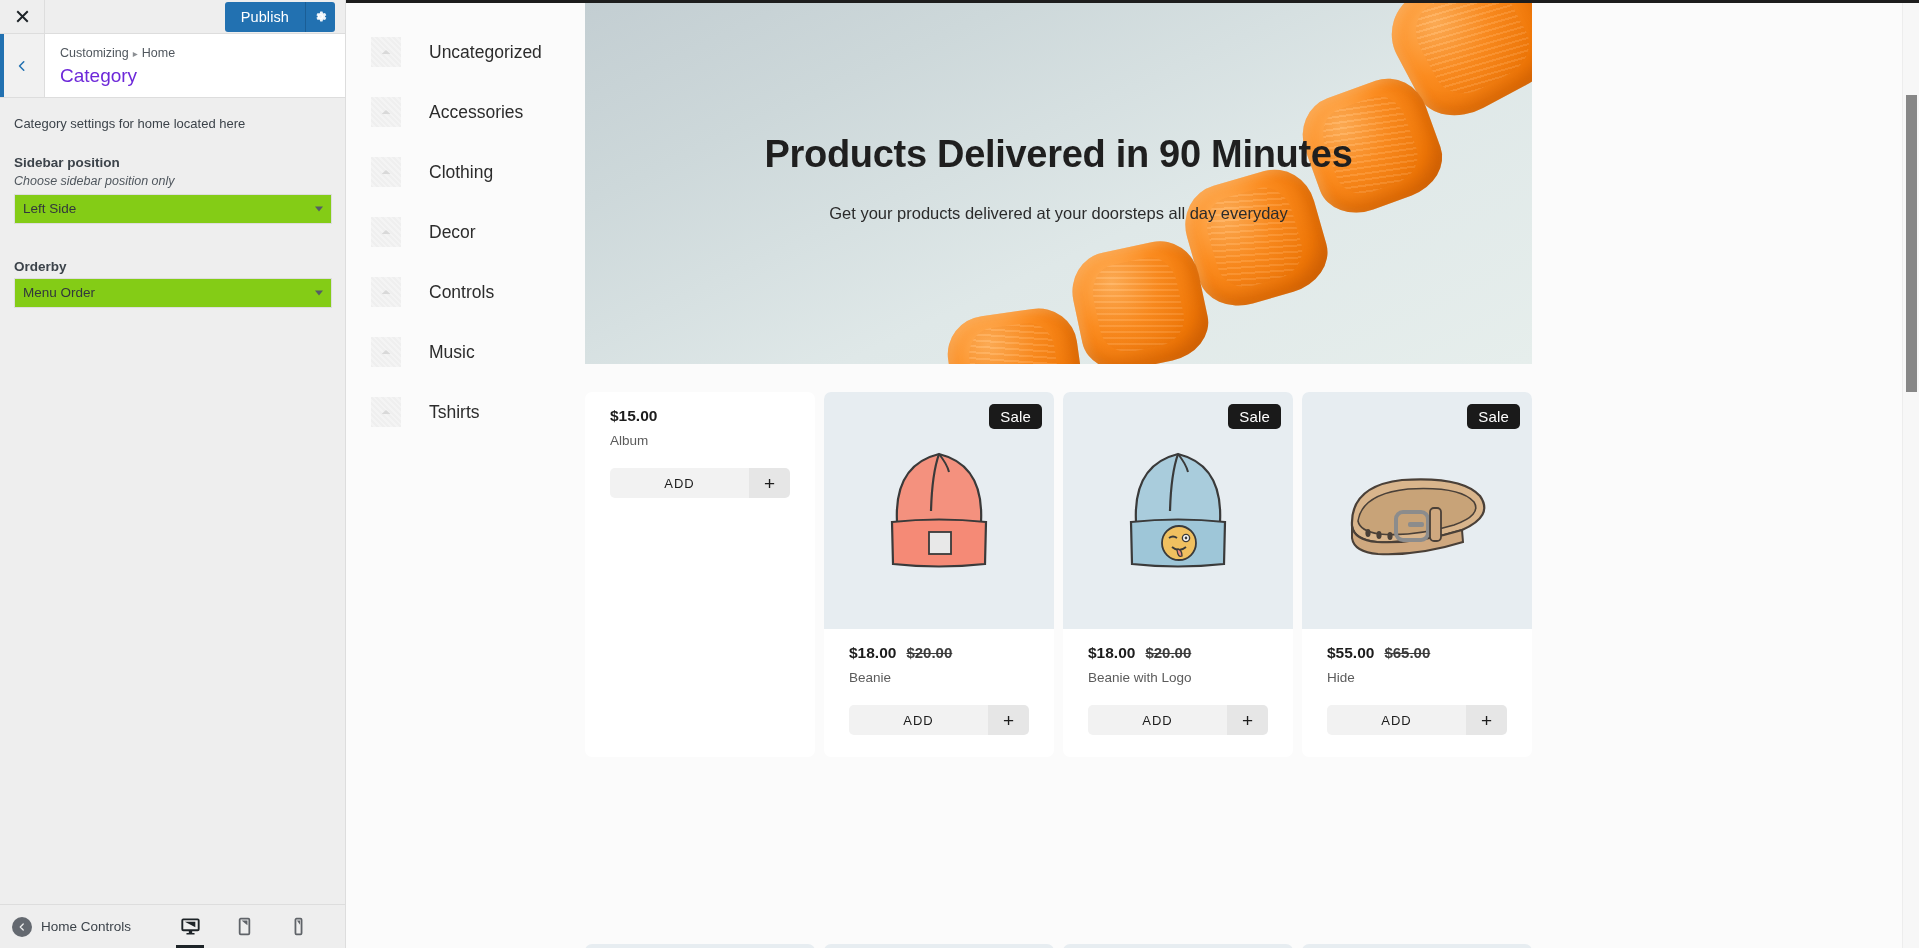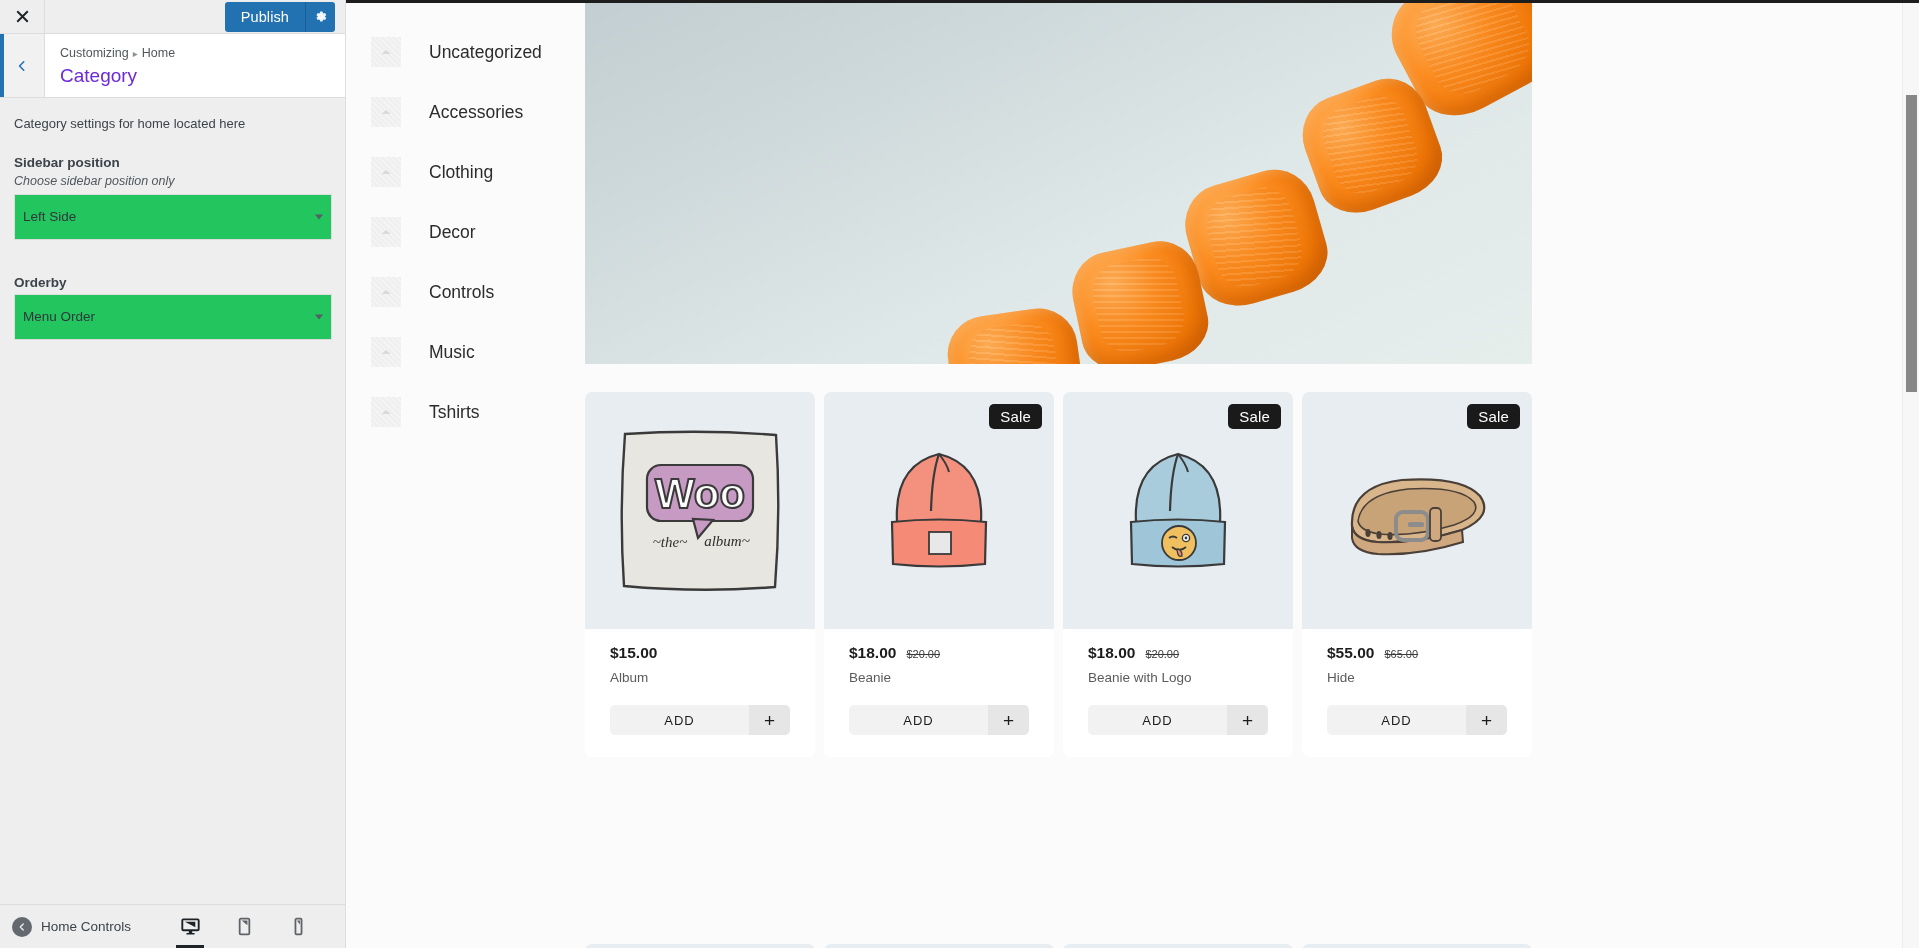--- a/index.html
+++ b/index.html
@@ -73,22 +73,22 @@
     font-size: 19px; color: #6d28d9; font-weight: 400;
     line-height: 1.3; margin-top: 1px;
   }
 
   .cz-body { padding: 16px 16px 0 14px; }
   .cz-desc { font-size: 13px; color: #3c434a; line-height: 1.5; margin-bottom: 21px; }
   .cz-field { margin-bottom: 35px; }
   .cz-label { font-size: 13.5px; font-weight: bold; color: #3c434a; display: block; margin-bottom: 4px; }
   .cz-hint { font-size: 12.5px; font-style: italic; color: #50575e; display: block; margin-bottom: 6px; }
   .cz-select {
-    width: 318px; height: 46px;
-    background: #22c55e; border: 1px solid #dddddd;
+    width: 318px; height: 30px;
+    background: #84cc16; border: 1px solid #dddddd;
     border-radius: 0; font-size: 13.5px; color: #32373c;
     font-family: "Liberation Sans", sans-serif;
     padding: 0 12px 0 8px; cursor: pointer;
     appearance: none; -webkit-appearance: none;
     position: relative;
   }
   .cz-select-wrap { position: relative; width: 318px; }
   .cz-select-arrow {
     position: absolute; right: 9px; top: 50%; transform: translateY(-50%);
     pointer-events: none; width: 0; height: 0;
@@ -210,21 +210,21 @@
   }
   .sale-badge {
     position: absolute; top: 12px; right: 12px;
     background: #1a1a1a; color: #fff;
     font-size: 15px; padding: 4px 11px; border-radius: 5px;
     letter-spacing: .2px;
   }
   .card-body { padding: 15px 25px 22px 25px; }
   .price-row { display: flex; align-items: baseline; gap: 10px; }
   .price { font-size: 15.5px; font-weight: bold; color: #1c1c1c; }
-  .price-old { font-size: 11px; font-weight: normal; color: #3c3c3c; text-decoration: line-through; }
+  .price-old { font-size: 15px; font-weight: bold; color: #3c3c3c; text-decoration: line-through; }
   .p-name { font-size: 13.5px; color: #5b5b5b; margin-top: 8px; }
   .add-row {
     display: flex; margin-top: 20px;
     border-radius: 5px; overflow: hidden; cursor: pointer;
   }
   .add-btn {
     flex: 1; background: #f2f2f2; color: #1d1d1d;
     font-size: 13px; letter-spacing: 1px;
     height: 30px; display: flex; align-items: center; justify-content: center;
     border: none; font-family: "Liberation Sans", sans-serif; cursor: pointer;
@@ -392,35 +392,29 @@
         </div>
       </div>
 
       <div class="hero">
         <div class="leaf"></div>
         <div class="carrot c1"></div>
         <div class="carrot c2"></div>
         <div class="carrot c3"></div>
         <div class="carrot c4"></div>
         <div class="carrot c5"></div>
+        <div class="hero-text">
+          <div class="hero-title">Products Delivered in 90 Minutes</div>
+          <div class="hero-sub">Get your products delivered at your doorsteps all day everyday</div>
+        </div>
       </div>
 
       <div class="products">
 
         <div class="card">
-          <div class="card-media">
-            <svg class="pimg" viewBox="0 0 190 190" aria-hidden="true">
-              <path d="M20 18 Q95 13 171 19 Q176 95 170 171 Q95 177 19 170 Q14 95 20 18 Z" fill="#e8e6e1" stroke="#3a3a3a" stroke-width="2.4"></path>
-              <rect x="42" y="49" width="106" height="56" rx="14" fill="#c79ac4" stroke="#3a3a3a" stroke-width="2.2"></rect>
-              <path d="M88 103 L93 122 L108 104 Z" fill="#c79ac4" stroke="#3a3a3a" stroke-width="2.2"></path>
-              <text x="95" y="92" font-family="'Liberation Sans',sans-serif" font-size="42" font-weight="bold" fill="#fbfbfb" stroke="#3a3a3a" stroke-width="2" text-anchor="middle">Woo</text>
-              <text x="65" y="131" font-family="'Liberation Serif',serif" font-size="15" font-style="italic" fill="#2f2f2f" text-anchor="middle">~the~</text>
-              <text x="122" y="130" font-family="'Liberation Serif',serif" font-size="15" font-style="italic" fill="#2f2f2f" text-anchor="middle">album~</text>
-            </svg>
-          </div>
           <div class="card-body">
             <div class="price-row">
               <span class="price">$15.00</span>
             </div>
             <div class="p-name">Album</div>
             <div class="add-row">
               <button class="add-btn">ADD</button>
               <button class="add-plus">+</button>
             </div>
           </div>

